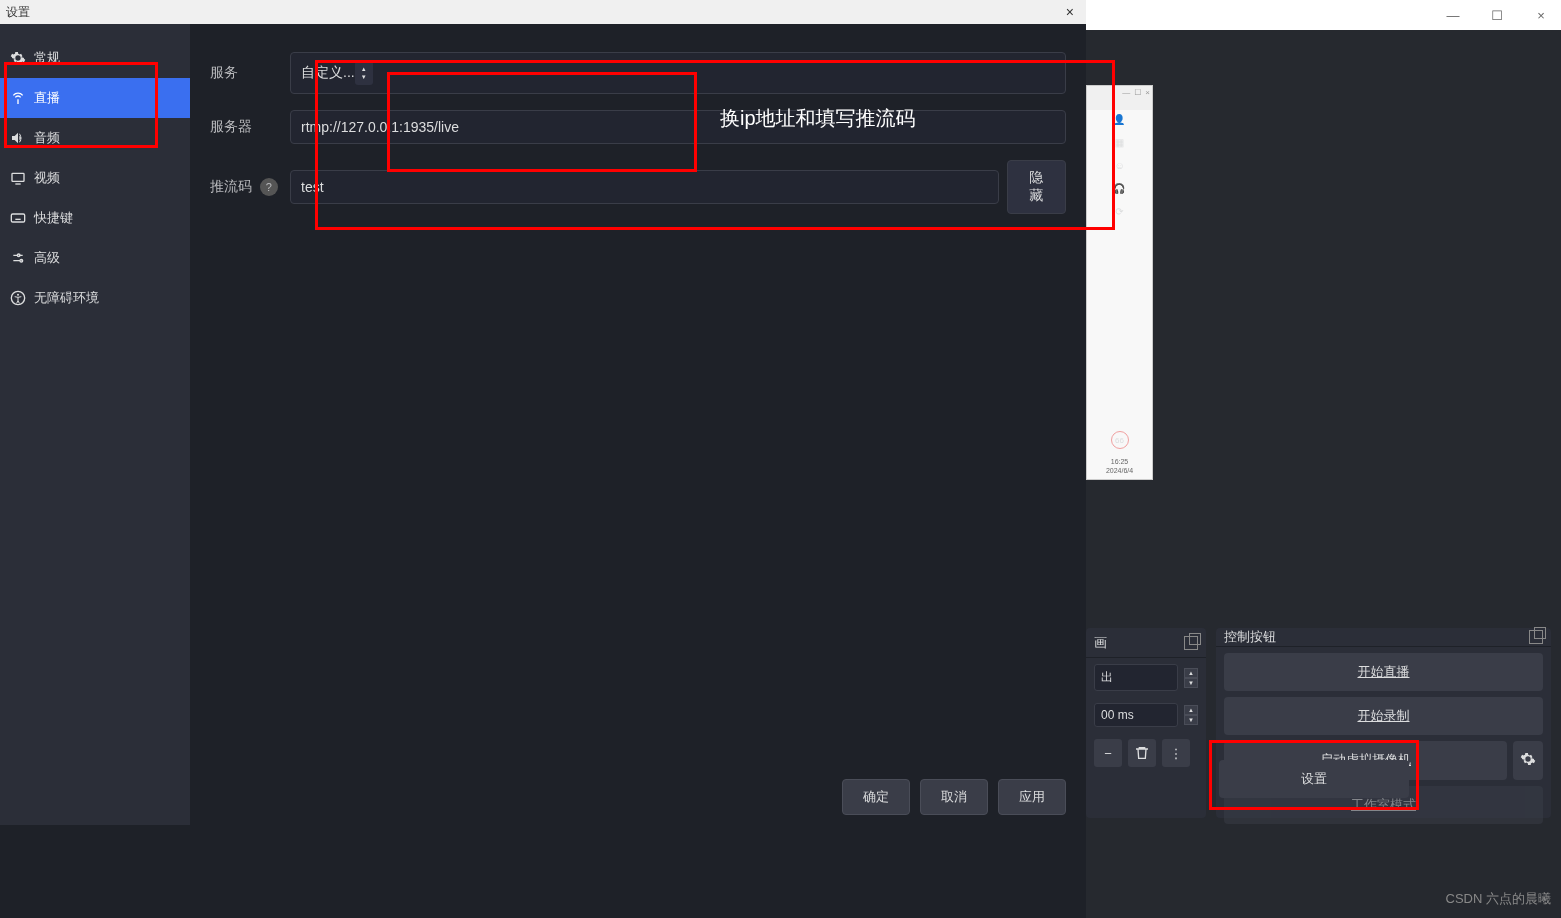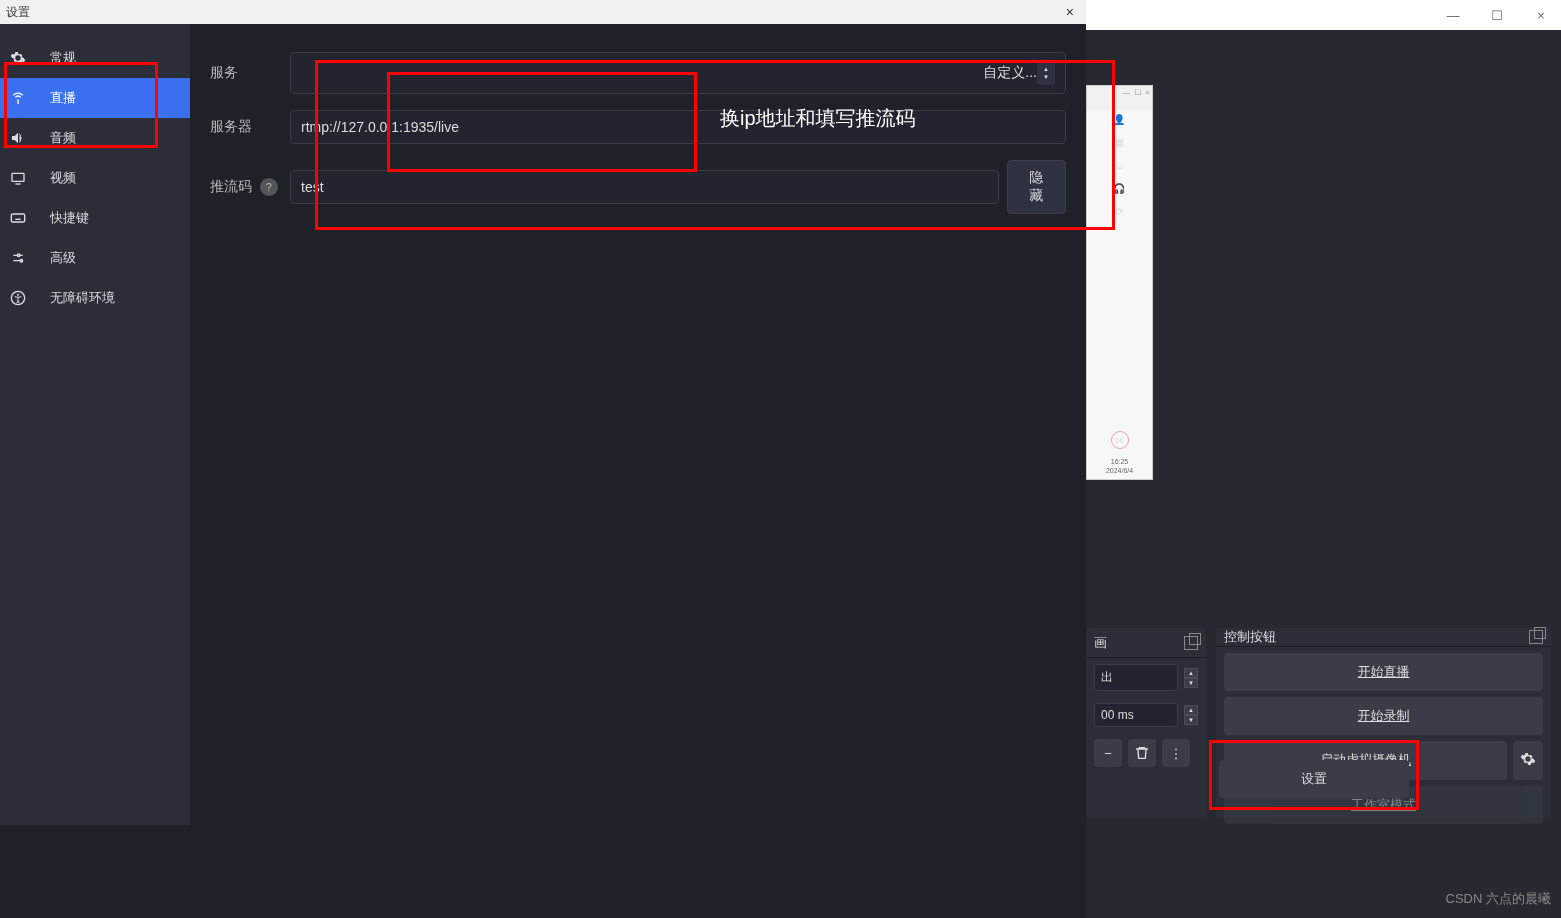--- a/index.html
+++ b/index.html
@@ -6,30 +6,30 @@
 body { background: #1e2128; color: #dcddde; font-size: 13px; width: 1561px; height: 918px; overflow: hidden; position: relative; }
 
 
 .settings-dialog { position: absolute; left: 0; top: 0; width: 1086px; height: 825px; background: #1e2128; display: flex; flex-direction: column; }
 .title-bar { height: 24px; display: flex; align-items: center; padding: 0 6px; background: #f0f0f0; color: #333; font-size: 12px; }
 .title-bar .title { flex: 1; }
 .title-bar .close-x { cursor: pointer; padding: 0 6px; font-size: 14px; }
 
 .dialog-body { flex: 1; display: flex; }
 .sidebar { width: 190px; background: #2b2e38; padding-top: 14px; }
-.sidebar-item { display: flex; align-items: center; height: 40px; padding: 0 10px; cursor: pointer; color: #dcddde; gap: 24px; }
+.sidebar-item { display: flex; align-items: center; height: 40px; padding: 0 10px; cursor: pointer; color: #dcddde; gap: 8px; }
 .sidebar-item.active { background: #3a6ff0; color: #fff; }
 .sidebar-item .icon { width: 16px; height: 16px; display: inline-flex; align-items: center; justify-content: center; }
 
 .content { flex: 1; padding: 28px 20px; position: relative; }
 .form-row { display: flex; align-items: center; margin-bottom: 16px; }
 .form-label { width: 80px; text-align: left; padding-right: 10px; color: #b8b9bc; font-size: 14px; }
 .form-control-wrap { flex: 1; display: flex; align-items: center; gap: 8px; }
 .select-box, .text-input { background: #222530; border: 1px solid #3a3d48; border-radius: 4px; padding: 8px 10px; color: #dcddde; font-size: 14px; width: 100%; position: relative; }
-.select-box { display: flex; align-items: center; justify-content: flex-end; cursor: pointer; }
+.select-box { display: flex; align-items: center; justify-content: flex-start; cursor: pointer; }
 .select-arrows { width: 18px; height: 24px; background: #2e3140; border-radius: 3px; display: flex; flex-direction: column; align-items: center; justify-content: center; font-size: 6px; line-height: 1; gap: 2px; }
 .text-input { outline: none; }
 .help-icon { width: 18px; height: 18px; border-radius: 50%; background: #555; display: inline-flex; align-items: center; justify-content: center; font-size: 11px; cursor: pointer; margin-left: 4px; }
 .hide-btn { background: #2e3140; border: 1px solid #3a3d48; border-radius: 4px; padding: 8px 16px; color: #dcddde; cursor: pointer; font-size: 14px; }
 
 .checkbox-row { display: flex; align-items: center; margin-left: 90px; margin-top: 100px; gap: 8px; }
 .checkbox { width: 16px; height: 16px; border: 1px solid #6a6d78; border-radius: 3px; cursor: pointer; }
 
 
 .red-box { position: absolute; border: 3px solid #ff0000; pointer-events: none; }
@@ -282,13 +282,18 @@
       </div>
 
     </div>
   </div>
 
   <div class="red-box red-sidebar-box"></div>
   <div class="red-box red-main-box"></div>
   <div class="red-box red-inner-box"></div>
   <div class="red-text" style="left:720px; top:105px;">换ip地址和填写推流码</div>
 
+  <div class="dialog-footer">
+    <button class="footer-btn">确定</button>
+    <button class="footer-btn">取消</button>
+    <button class="footer-btn">应用</button>
+  </div>
 </div>
 
 </body></html>

